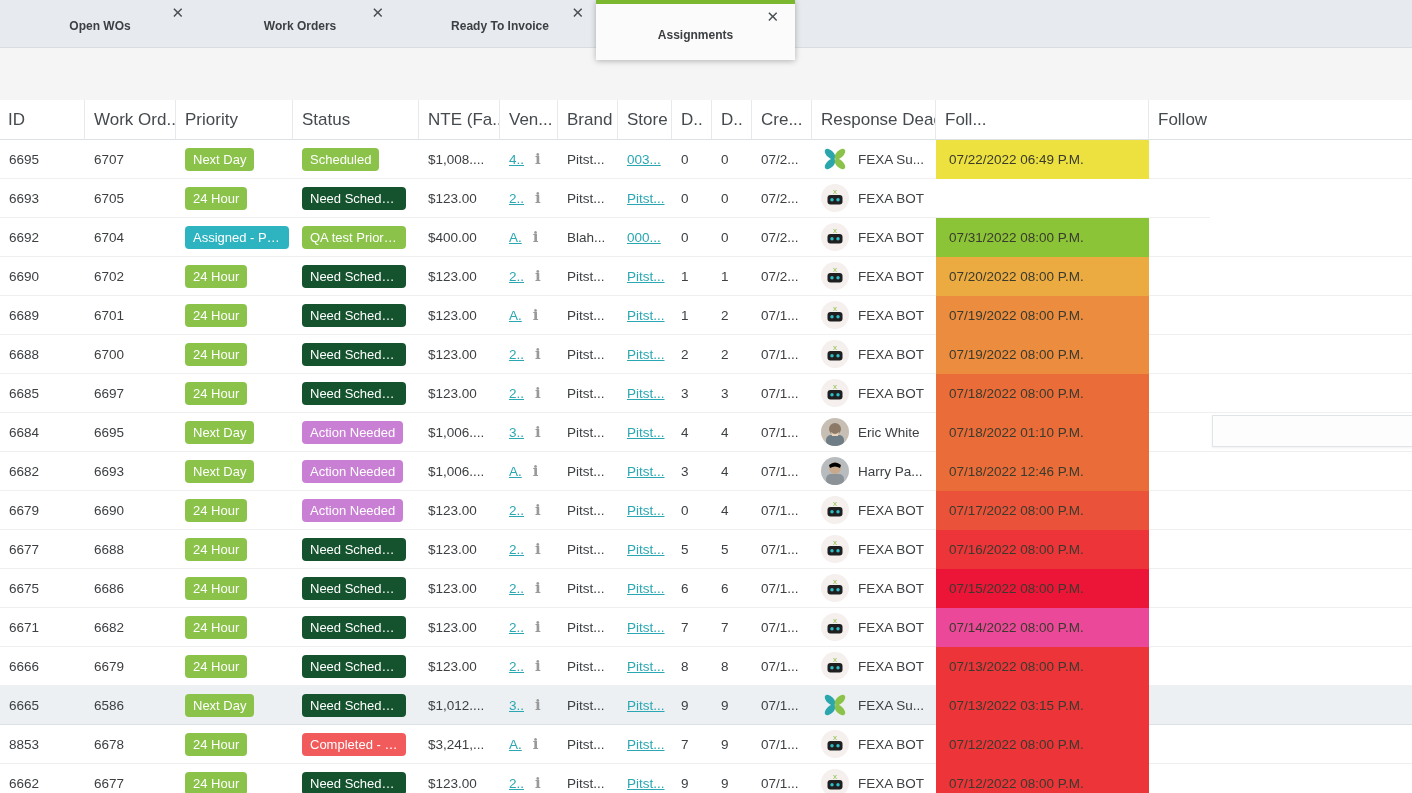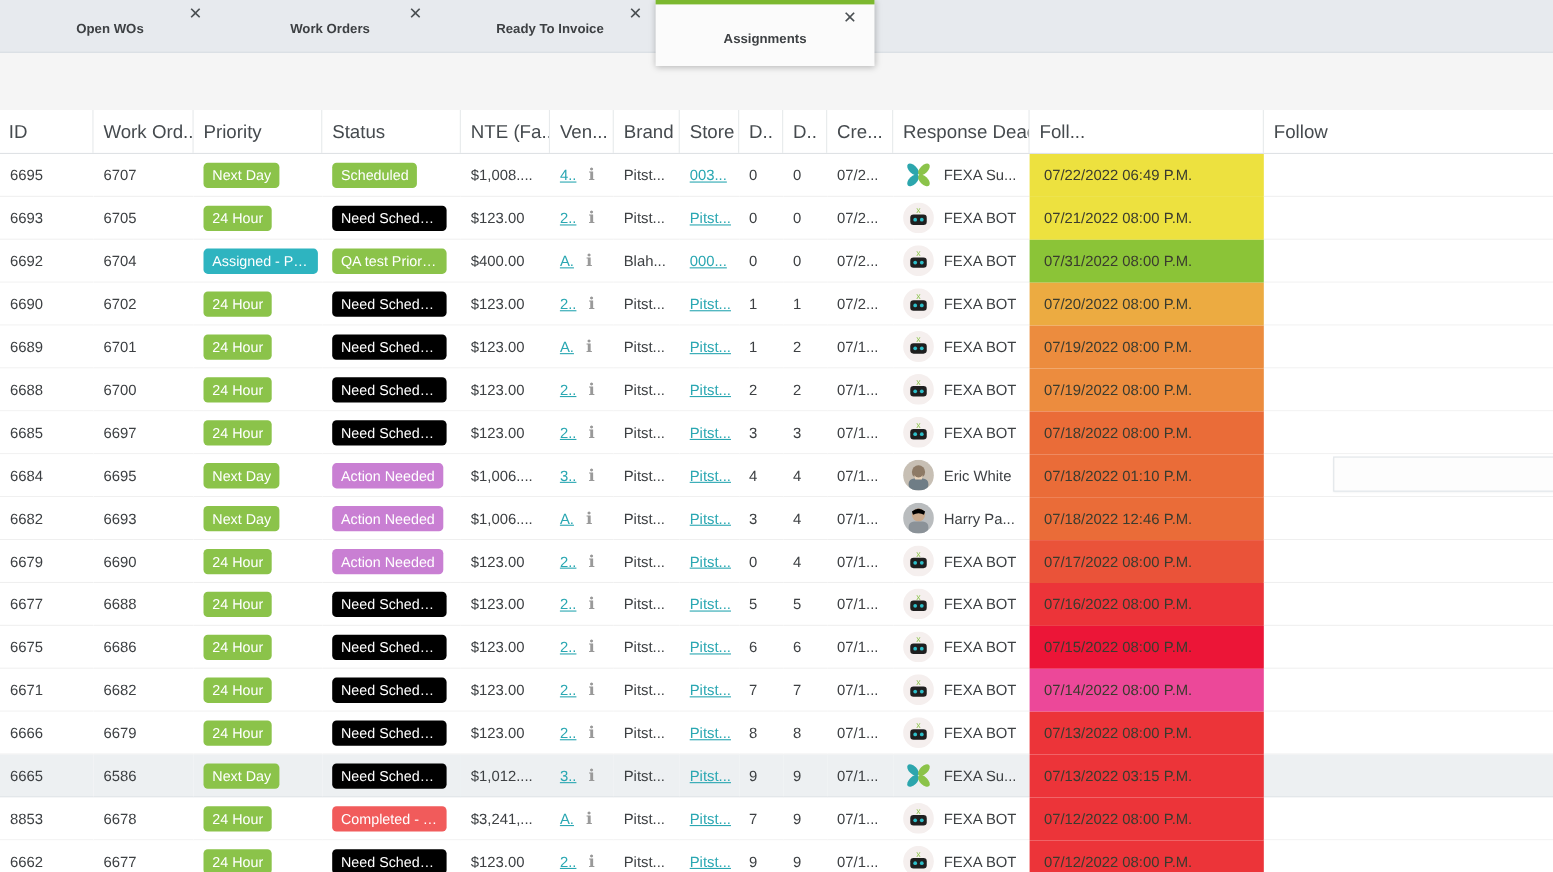--- a/index.html
+++ b/index.html
@@ -33,21 +33,21 @@
   .row { display:grid; grid-template-columns:var(--cols); height:39px; cursor:pointer; }
   .c { display:flex; align-items:center; padding-left:9px; height:39px;
     border-bottom:1px solid #efefef; font-size:13.5px; color:#3d4043;
     white-space:nowrap; overflow:hidden; background:#fff; }
   .row.hl .c { background:#edf0f2; border-bottom-color:#dde1e4; }
   .c.dl { border-bottom:none; padding-left:13px; color:#3a3b2e; }
   .chip { display:inline-block; max-width:104px; padding:4px 8px; border-radius:4px;
     color:#fff; font-size:13px; white-space:nowrap; overflow:hidden;
     text-overflow:ellipsis; }
   .chip.green  { background:#8bc34a; }
-  .chip.gray   { background:#000000; }
+  .chip.gray   { background:#14532d; }
   .chip.teal   { background:#2eb4c0; }
   .chip.purple { background:#c97fd3; }
   .chip.red    { background:#f15b5b; }
   .lnk { color:#2aa7b2; text-decoration:underline; font-size:13.5px; cursor:pointer; }
   .info { font-family:"DejaVu Serif", serif; font-weight:bold; color:#999;
     font-size:15px; margin-left:11px; cursor:pointer; }
   .avatar { width:28px; height:28px; margin-right:9px; flex:0 0 28px; }
   .byname { font-size:13.5px; color:#3d4043; overflow:hidden; white-space:nowrap; }
 
   
@@ -157,21 +157,20 @@
     <div class="c">
       <svg class="avatar" viewBox="0 0 28 28">
      <circle cx="14" cy="14" r="14" fill="#f5efee"></circle>
      <text x="14" y="10" font-size="8" fill="#8bc34a" text-anchor="middle" font-family="Liberation Sans">x</text>
      <rect x="6.5" y="11" width="15" height="9.5" rx="3" fill="#1f1f1f"></rect>
      <circle cx="11" cy="15.7" r="1.7" fill="#2dbfc9"></circle>
      <circle cx="17" cy="15.7" r="1.7" fill="#2dbfc9"></circle>
    </svg>
       <span class="byname">FEXA BOT</span>
     </div>
-    <div class="c dl" style="background:#ede13f">07/21/2022 08:00 P.M.</div>
     <div class="c"></div>
     <div class="c"></div>
     </div>
     <div class="row">
     <div class="c">6692</div>
     <div class="c">6704</div>
     <div class="c">
       <span class="chip teal">Assigned - Pe...</span>
     </div>
     <div class="c">

